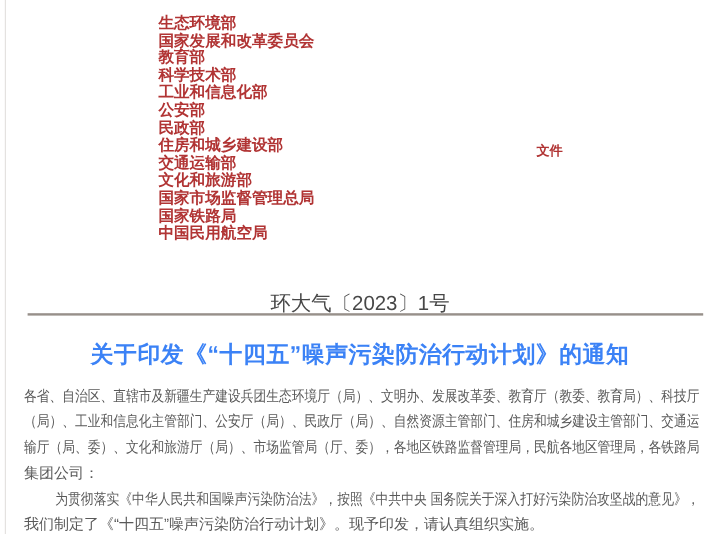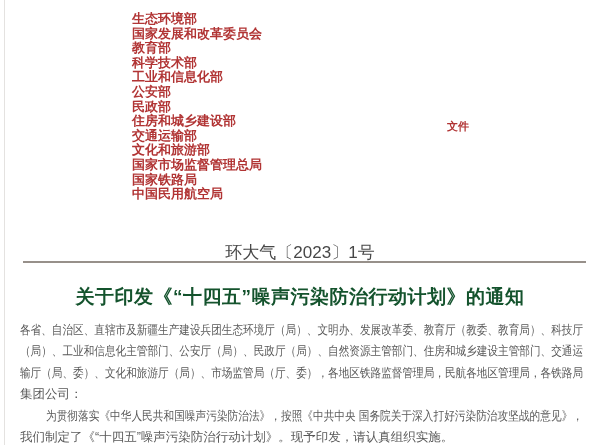--- a/index.html
+++ b/index.html
@@ -53,21 +53,21 @@
     background: #97908a;
   }
   .doc-title {
     position: absolute;
     top: 285px; left: 0;
     width: 100%;
     text-align: center;
     font-size: 19px;
     line-height: 24px;
     font-weight: 700;
-    color: #14532d;
+    color: #3b82f6;
     letter-spacing: 0.5px;
     white-space: nowrap;
   }
   .doc-title span { display: inline-block; transform-origin: 50% 50%; }
   .body-text {
     position: absolute;
     top: 320px; left: 20px;
     width: 563px;
     font-size: 12.5px;
     color: #595959;

